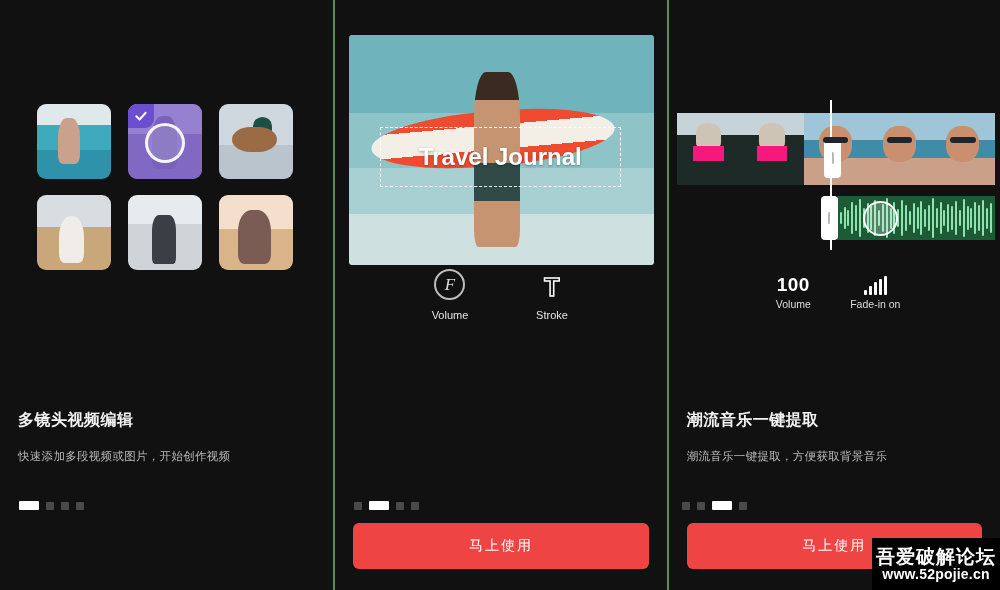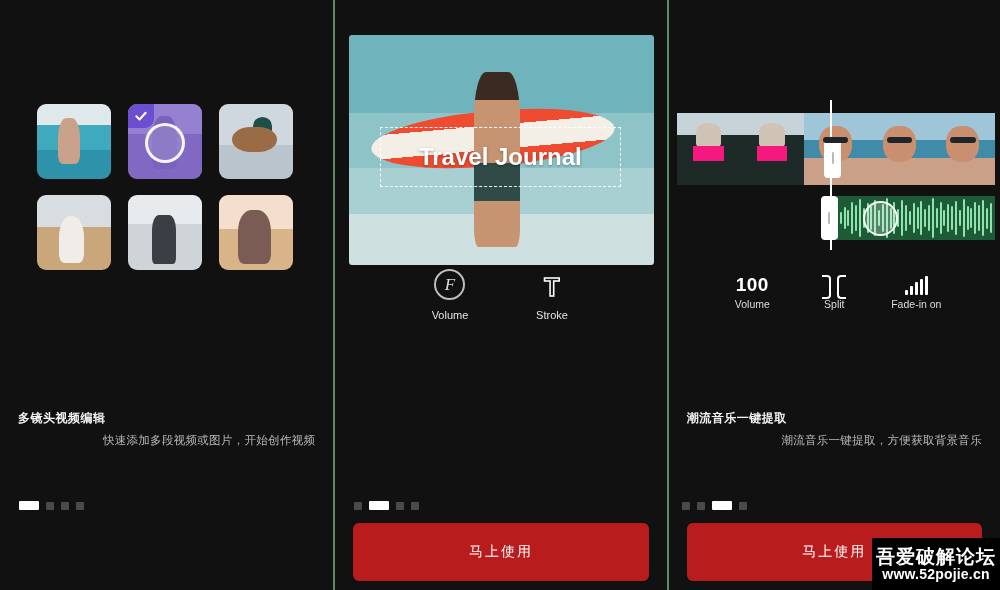--- a/index.html
+++ b/index.html
@@ -7,32 +7,32 @@
     width: 1000px; height: 590px;
     background: #000; overflow: hidden;
     font-family: "Liberation Sans", "DejaVu Sans", sans-serif;
   }
   .screens { display: flex; width: 1000px; height: 590px; background: #0d0d0d; }
   .panel { position: relative; width: 333.33px; height: 590px; background: #111111; overflow: hidden; }
   .panel + .panel { border-left: 2px solid #5d8a5f; }
 
   
   .caption { position: absolute; left: 18px; right: 18px; }
-  .cap-title { font-size: 12px; color: #f2f2f2; font-weight: 600; letter-spacing: .5px; }
-  .cap-sub { margin-top: 6px; font-size: 11.5px; color: #b9b9b9; letter-spacing: .3px; text-align: right; }
+  .cap-title { font-size: 16px; color: #f2f2f2; font-weight: 600; letter-spacing: .5px; }
+  .cap-sub { margin-top: 18px; font-size: 11.5px; color: #b9b9b9; letter-spacing: .3px; }
 
   
   .dots { position: absolute; display: flex; align-items: center; gap: 7px; }
   .dot { width: 8px; height: 8px; background: #4a4a4a; border-radius: 1px; }
   .dot.active { width: 20px; height: 9px; background: #ffffff; border-radius: 1px; }
 
   
   .cta {
-    position: absolute; left: 18px; right: 18px; height: 58px;
-    background: #b91c1c; border-radius: 6px; border: none;
+    position: absolute; left: 18px; right: 18px; height: 46px;
+    background: #ef4444; border-radius: 6px; border: none;
     color: #fff; font-size: 14px; letter-spacing: 2px;
     display: flex; align-items: center; justify-content: center;
     font-family: "Liberation Sans", "DejaVu Sans", sans-serif;
   }
 
   
   .grid { position: absolute; left: 37px; top: 104px; display: grid;
           grid-template-columns: repeat(3, 74px); grid-template-rows: repeat(2, 75px);
           gap: 16px 17px; }
   .thumb { position: relative; width: 74px; height: 75px; border-radius: 9px; overflow: hidden; }
@@ -303,26 +303,20 @@
 
     <div class="tools3">
       <div class="tool3">
         <div class="ic">
           <span class="ic-vol">100</span>
         </div>
         <div class="lbl">Volume</div>
       </div>
       <div class="tool3">
         <div class="ic">
-            <div class="ic-split"></div>
-          </div>
-        <div class="lbl">Split</div>
-      </div>
-      <div class="tool3">
-        <div class="ic">
           <div class="ic-fade">
               <i style="height:5px"></i>
               <i style="height:9px"></i>
               <i style="height:13px"></i>
               <i style="height:16px"></i>
               <i style="height:19px"></i>
             </div>
         </div>
         <div class="lbl">Fade-in on</div>
       </div>

